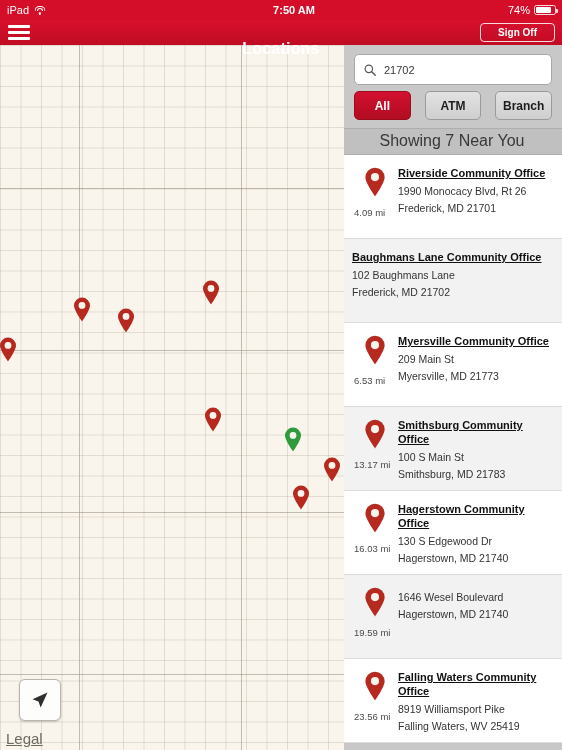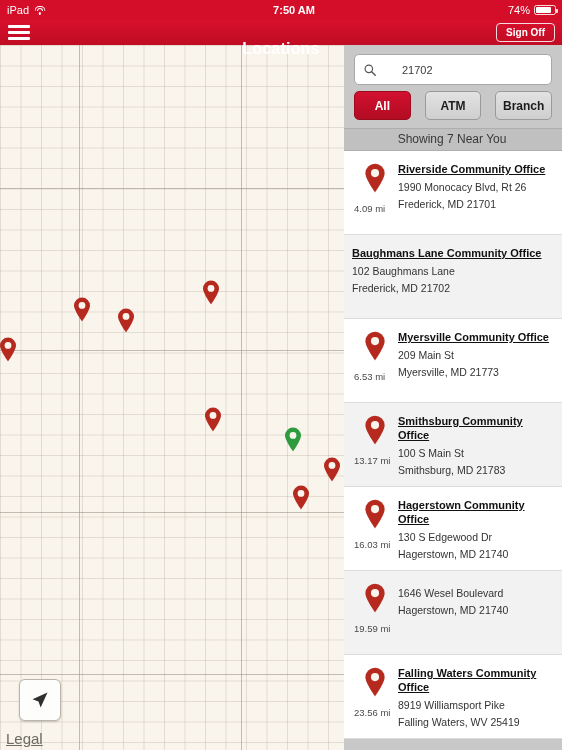--- a/index.html
+++ b/index.html
@@ -48,21 +48,21 @@
   .hamburger span { display: block; height: 3px; background: #ffffff; border-radius: 1px; }
   .nav-title {
     position: absolute; left: 0; width: 562px; top: 20px;
     text-align: center; color: #fff; font-size: 16px; font-weight: bold;
     letter-spacing: .2px;
   }
   .signoff {
     position: absolute; right: 7px; top: 3px;
     border: 1px solid rgba(255,255,255,.85); border-radius: 4px;
     color: #fff; font-size: 10px; font-weight: bold;
-    padding: 3px 9px; background: transparent; cursor: pointer; text-align: center;
+    padding: 3px 17px; background: transparent; cursor: pointer; text-align: center;
   }
 
   
   .map {
     position: absolute; top: 45px; left: 0; width: 344px; height: 705px;
     background-color: #faf5ec;
     background-image:
       linear-gradient(to right, rgba(150,140,125,.55) 1px, transparent 1px),
       linear-gradient(to bottom, rgba(150,140,125,.55) 1px, transparent 1px),
       linear-gradient(to right, rgba(170,160,145,.30) 1px, transparent 1px),
@@ -85,40 +85,40 @@
     font-size: 15px; color: #6d6a63; text-decoration: underline; cursor: pointer;
   }
 
   
   .panel {
     position: absolute; top: 45px; right: 0; width: 218px; height: 705px;
     background: #c8c8c8; overflow: hidden;
   }
   .searchwrap { padding: 9px 10px 0 10px; }
   .searchbox {
-    display: flex; align-items: center; gap: 25px;
+    display: flex; align-items: center; gap: 7px;
     background: #ffffff; border: 1px solid #a8a8a8; border-radius: 5px;
     height: 31px; padding: 0 8px;
   }
   .search-ico { flex: 0 0 auto; }
   .search-val { font-size: 11px; color: #3b3b3b; }
 
   .segwrap { display: flex; gap: 14px; padding: 6px 10px 8px 10px; justify-content: space-between; }
   .seg {
     flex: 1; height: 29px; border-radius: 5px; border: 1px solid #9a9a9a;
     display: flex; align-items: center; justify-content: center;
     font-size: 12px; font-weight: bold; cursor: pointer;
     background: linear-gradient(#e2e2e2, #cfcfcf); color: #1d1d1d;
   }
   .seg.active {
     background: linear-gradient(#d21130, #b20c22); border-color: #9c0a1e; color: #fff;
   }
   .showing {
     background: #c0c0c0; border-top: 1px solid #aeaeae; border-bottom: 1px solid #aeaeae;
-    text-align: center; font-size: 12px; color: #383838; padding: 3px 2px 4px 0;
+    text-align: center; font-size: 16px; color: #383838; padding: 3px 2px 4px 0;
   }
 
   .list { background: #ffffff; }
   .row {
     display: flex; align-items: flex-start;
     padding: 10px 10px 8px 8px; border-bottom: 1px solid #dcdcdc;
     position: relative; min-height: 84px; cursor: pointer;
   }
   .row.alt { background: #f2f2f2; }
   .row-pin { flex: 0 0 46px; display: flex; flex-direction: column; align-items: center; }

